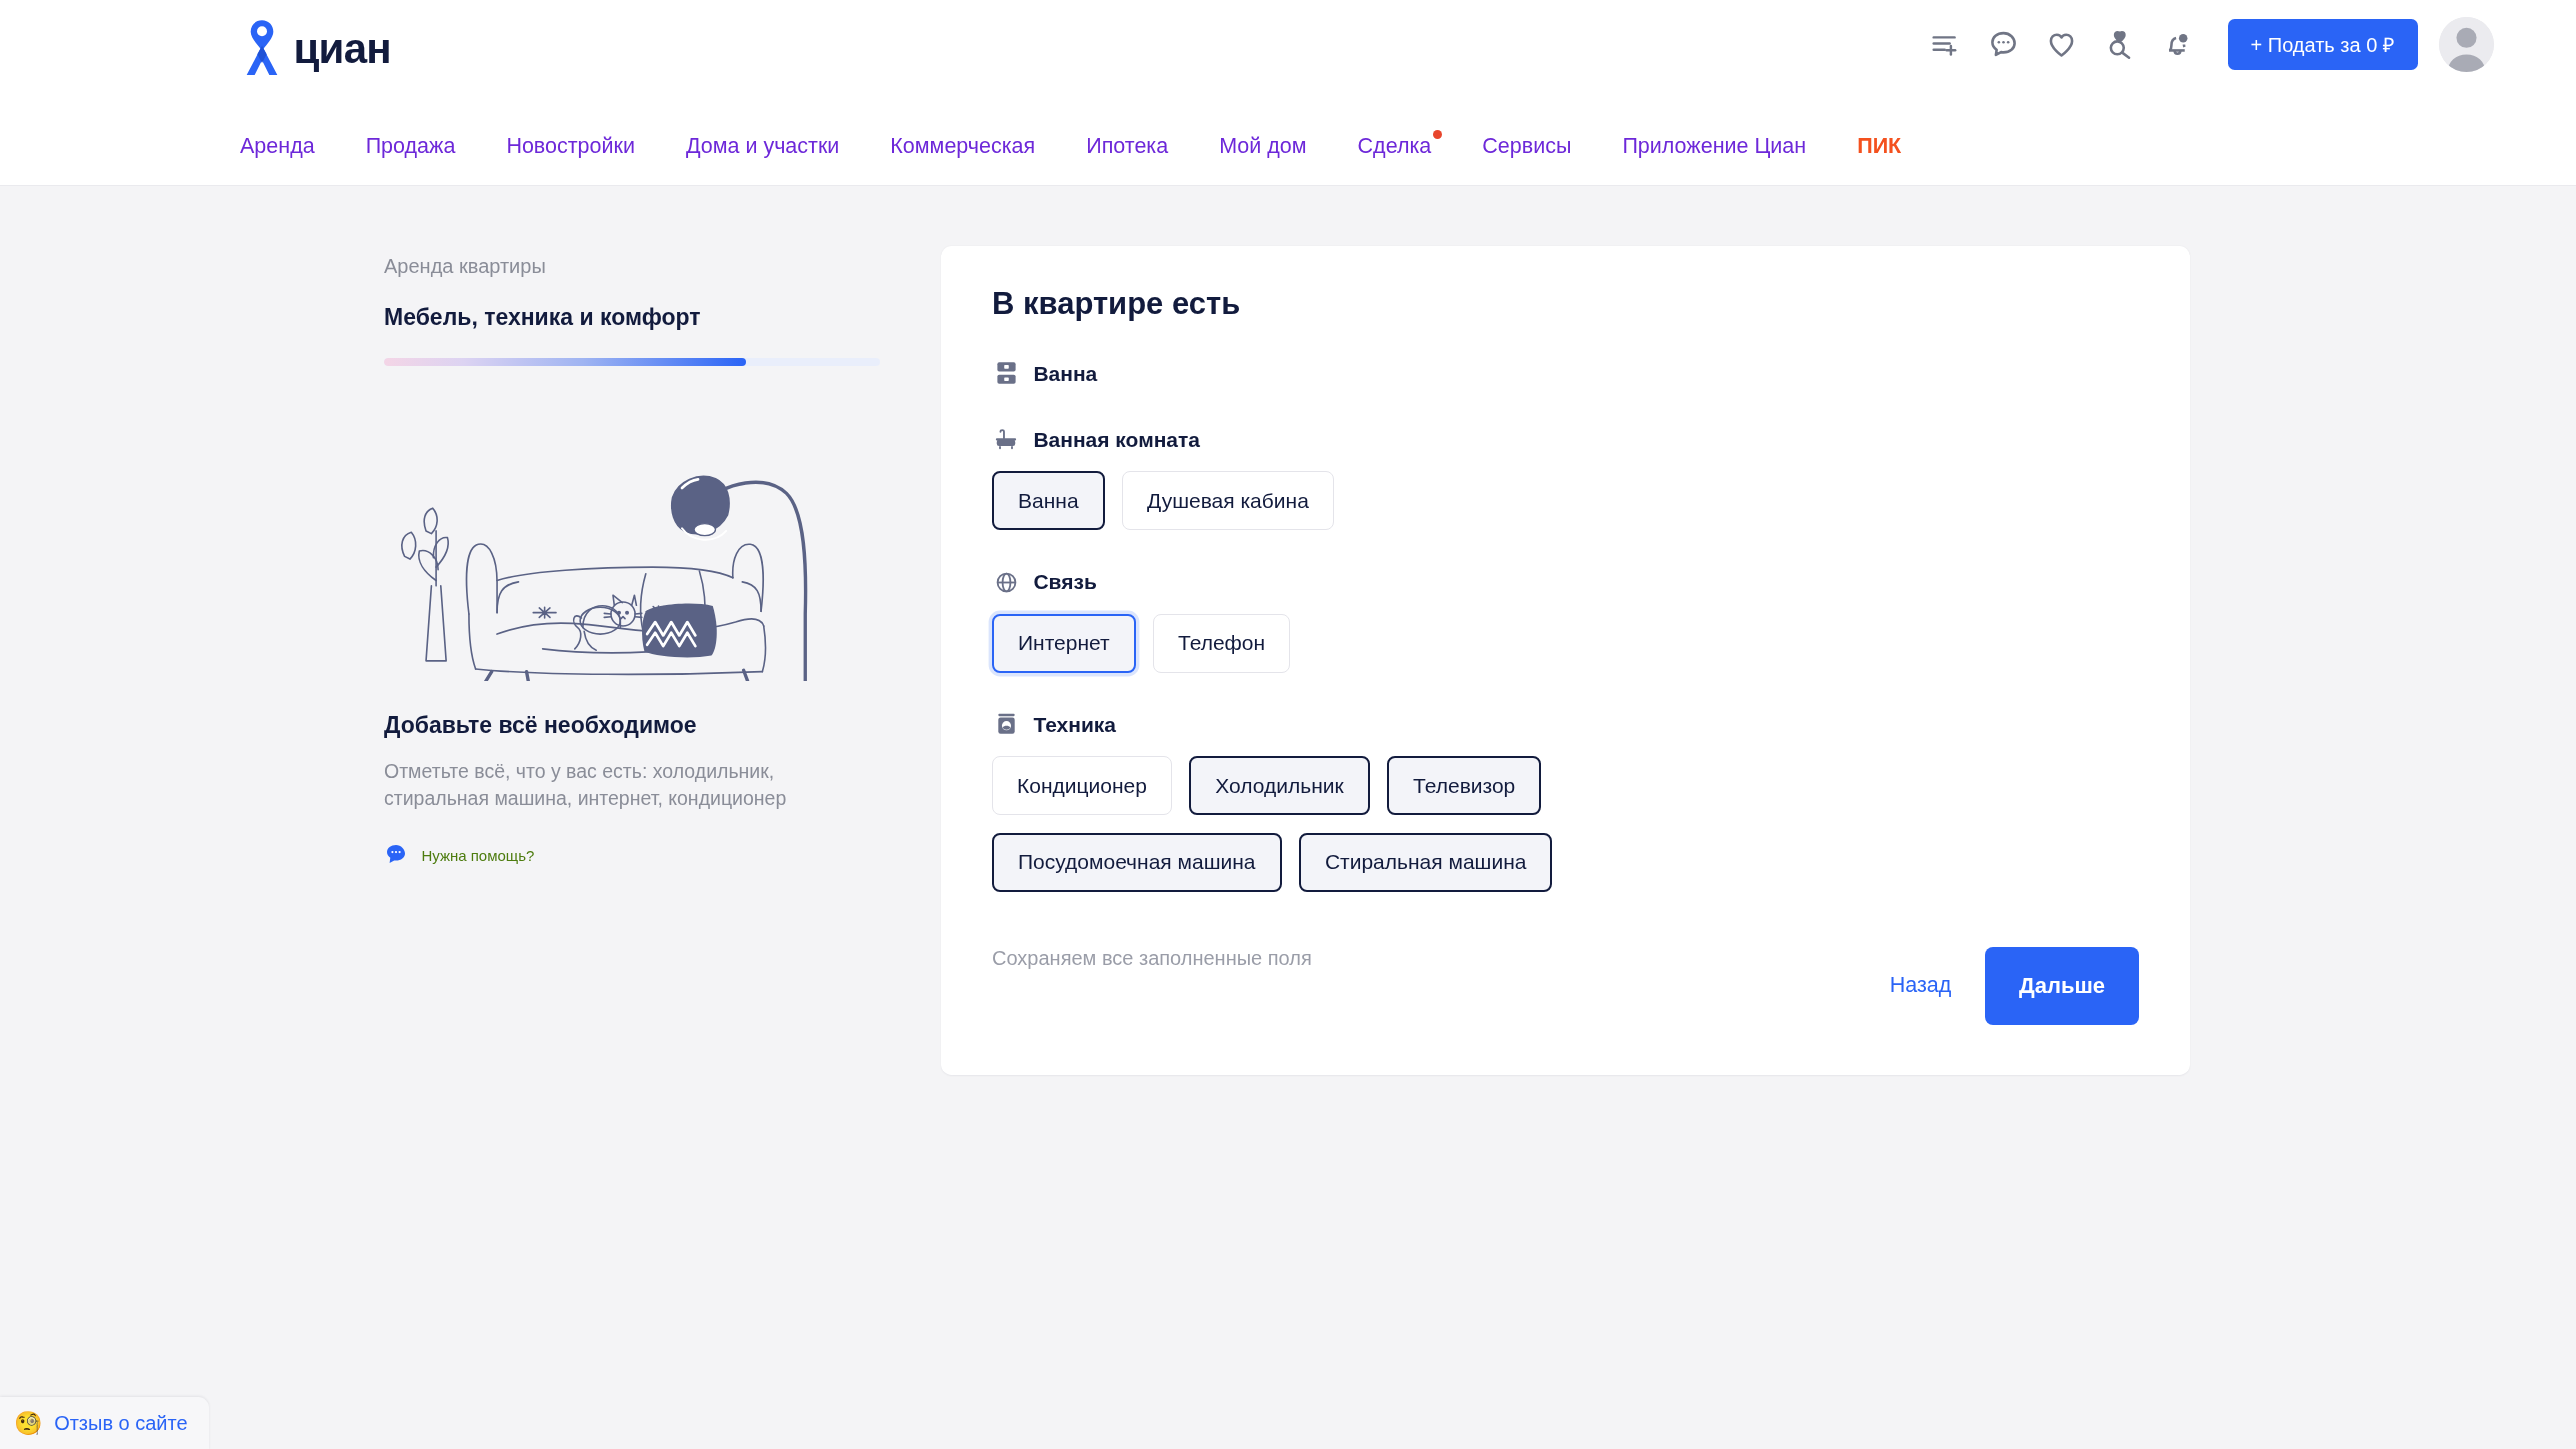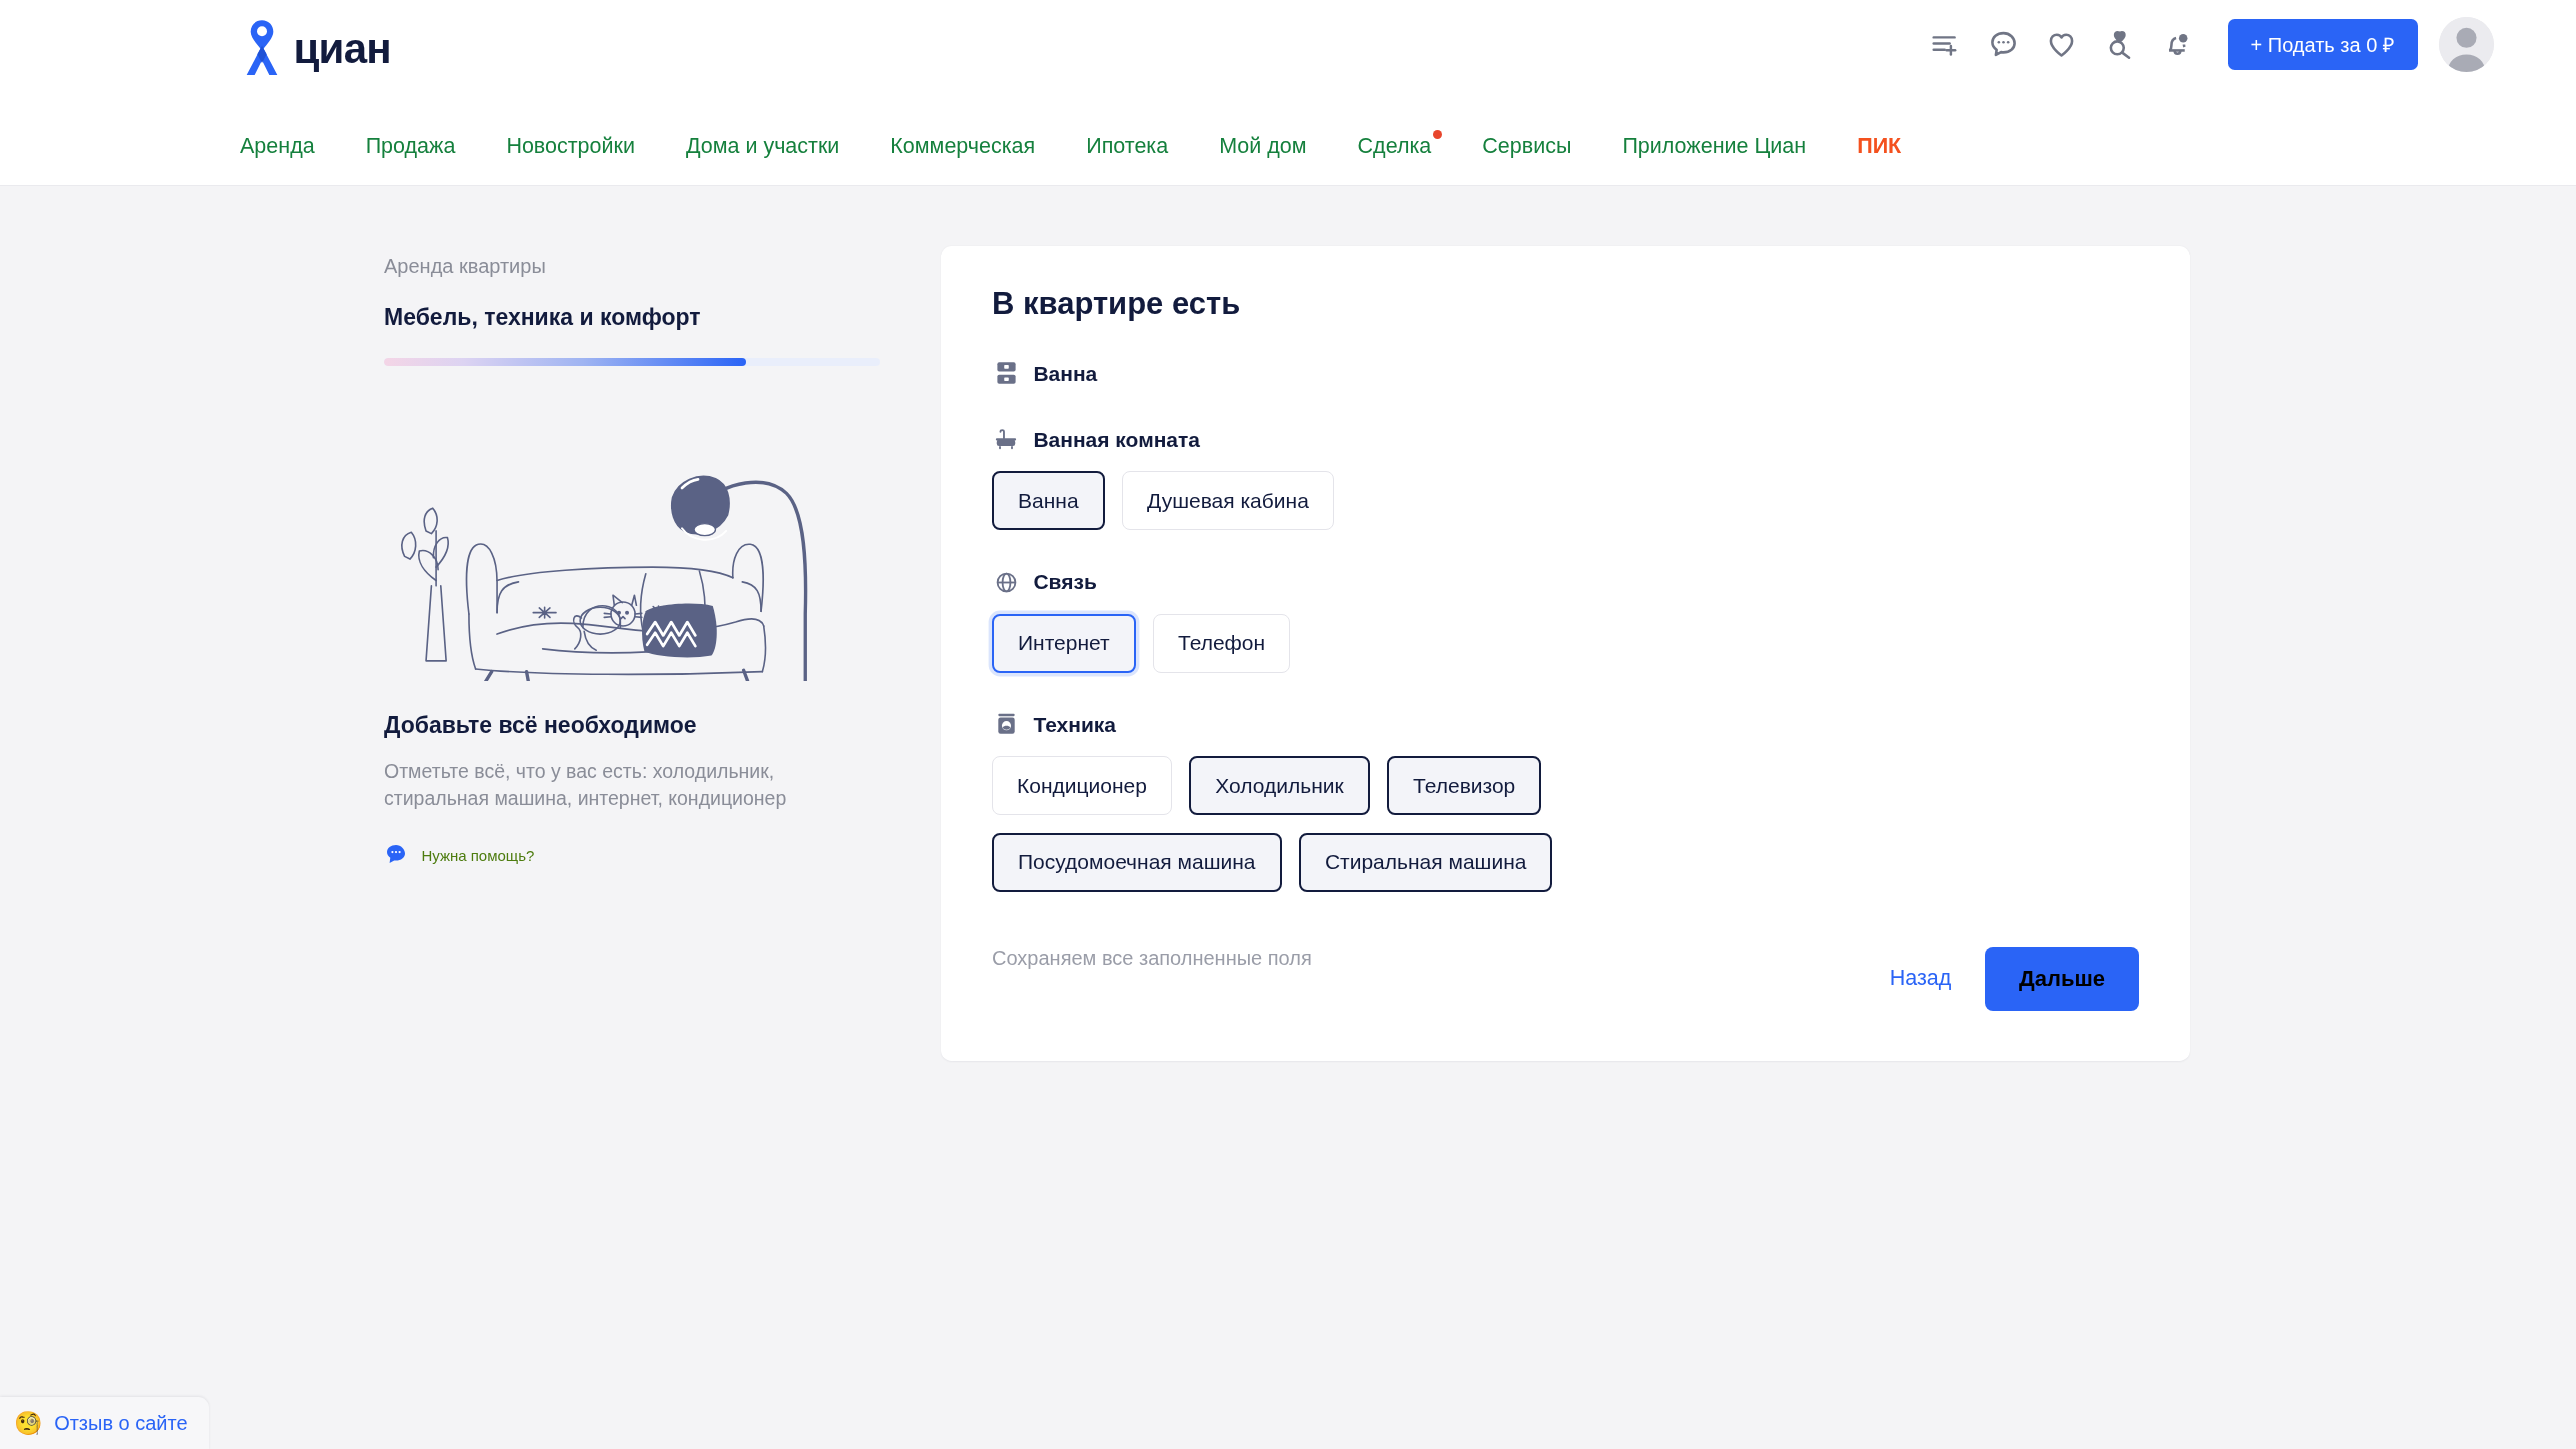--- a/index.html
+++ b/index.html
@@ -60,21 +60,21 @@
     width: 2576px; height: 79px;
     background: #ffffff;
     border-bottom: 1.3px solid #eaeaee;
   }
   .nav-inner {
     position: absolute; left: 240px; top: 0;
     height: 79px; display: flex; align-items: center; gap: 51px;
   }
   .nav-item {
     position: relative;
-    font-size: 21.5px; color: #15803d;
+    font-size: 21.5px; color: #6d28d9;
     cursor: pointer; white-space: nowrap;
   }
   .nav-item.orange { color: #f4511e; font-weight: 700; }
   .nav-dot {
     position: absolute; top: -4px; right: -10.7px;
     width: 9.4px; height: 9.4px; border-radius: 50%;
     background: #e8452c;
   }
 
   
@@ -137,22 +137,22 @@
     margin-top: 55px; display: flex; align-items: flex-start; justify-content: space-between;
   }
   .footer-note { font-size: 20px; color: #9a9da8; }
   .footer-actions { display: flex; align-items: center; gap: 27px; }
   .btn-back {
     background: none; border: none;
     font-family: "Liberation Sans", sans-serif;
     font-size: 21.5px; color: #2a64f6; cursor: pointer; padding: 9.4px 6.7px;
   }
   .btn-next {
-    height: 64px; padding: 8px 34px;
-    background: #2a64f6; color: #000000; border: none; border-radius: 8px;
+    height: 78px; padding: 8px 34px;
+    background: #2a64f6; color: #ffffff; border: none; border-radius: 8px;
     font-family: "Liberation Sans", sans-serif;
     font-size: 22px; font-weight: 700; cursor: pointer;
   }
 
   
   .feedback {
     position: absolute; left: 0; bottom: 0;
     width: 209px; height: 52px;
     background: #f7f7f9;
     border-top-right-radius: 10.7px;

